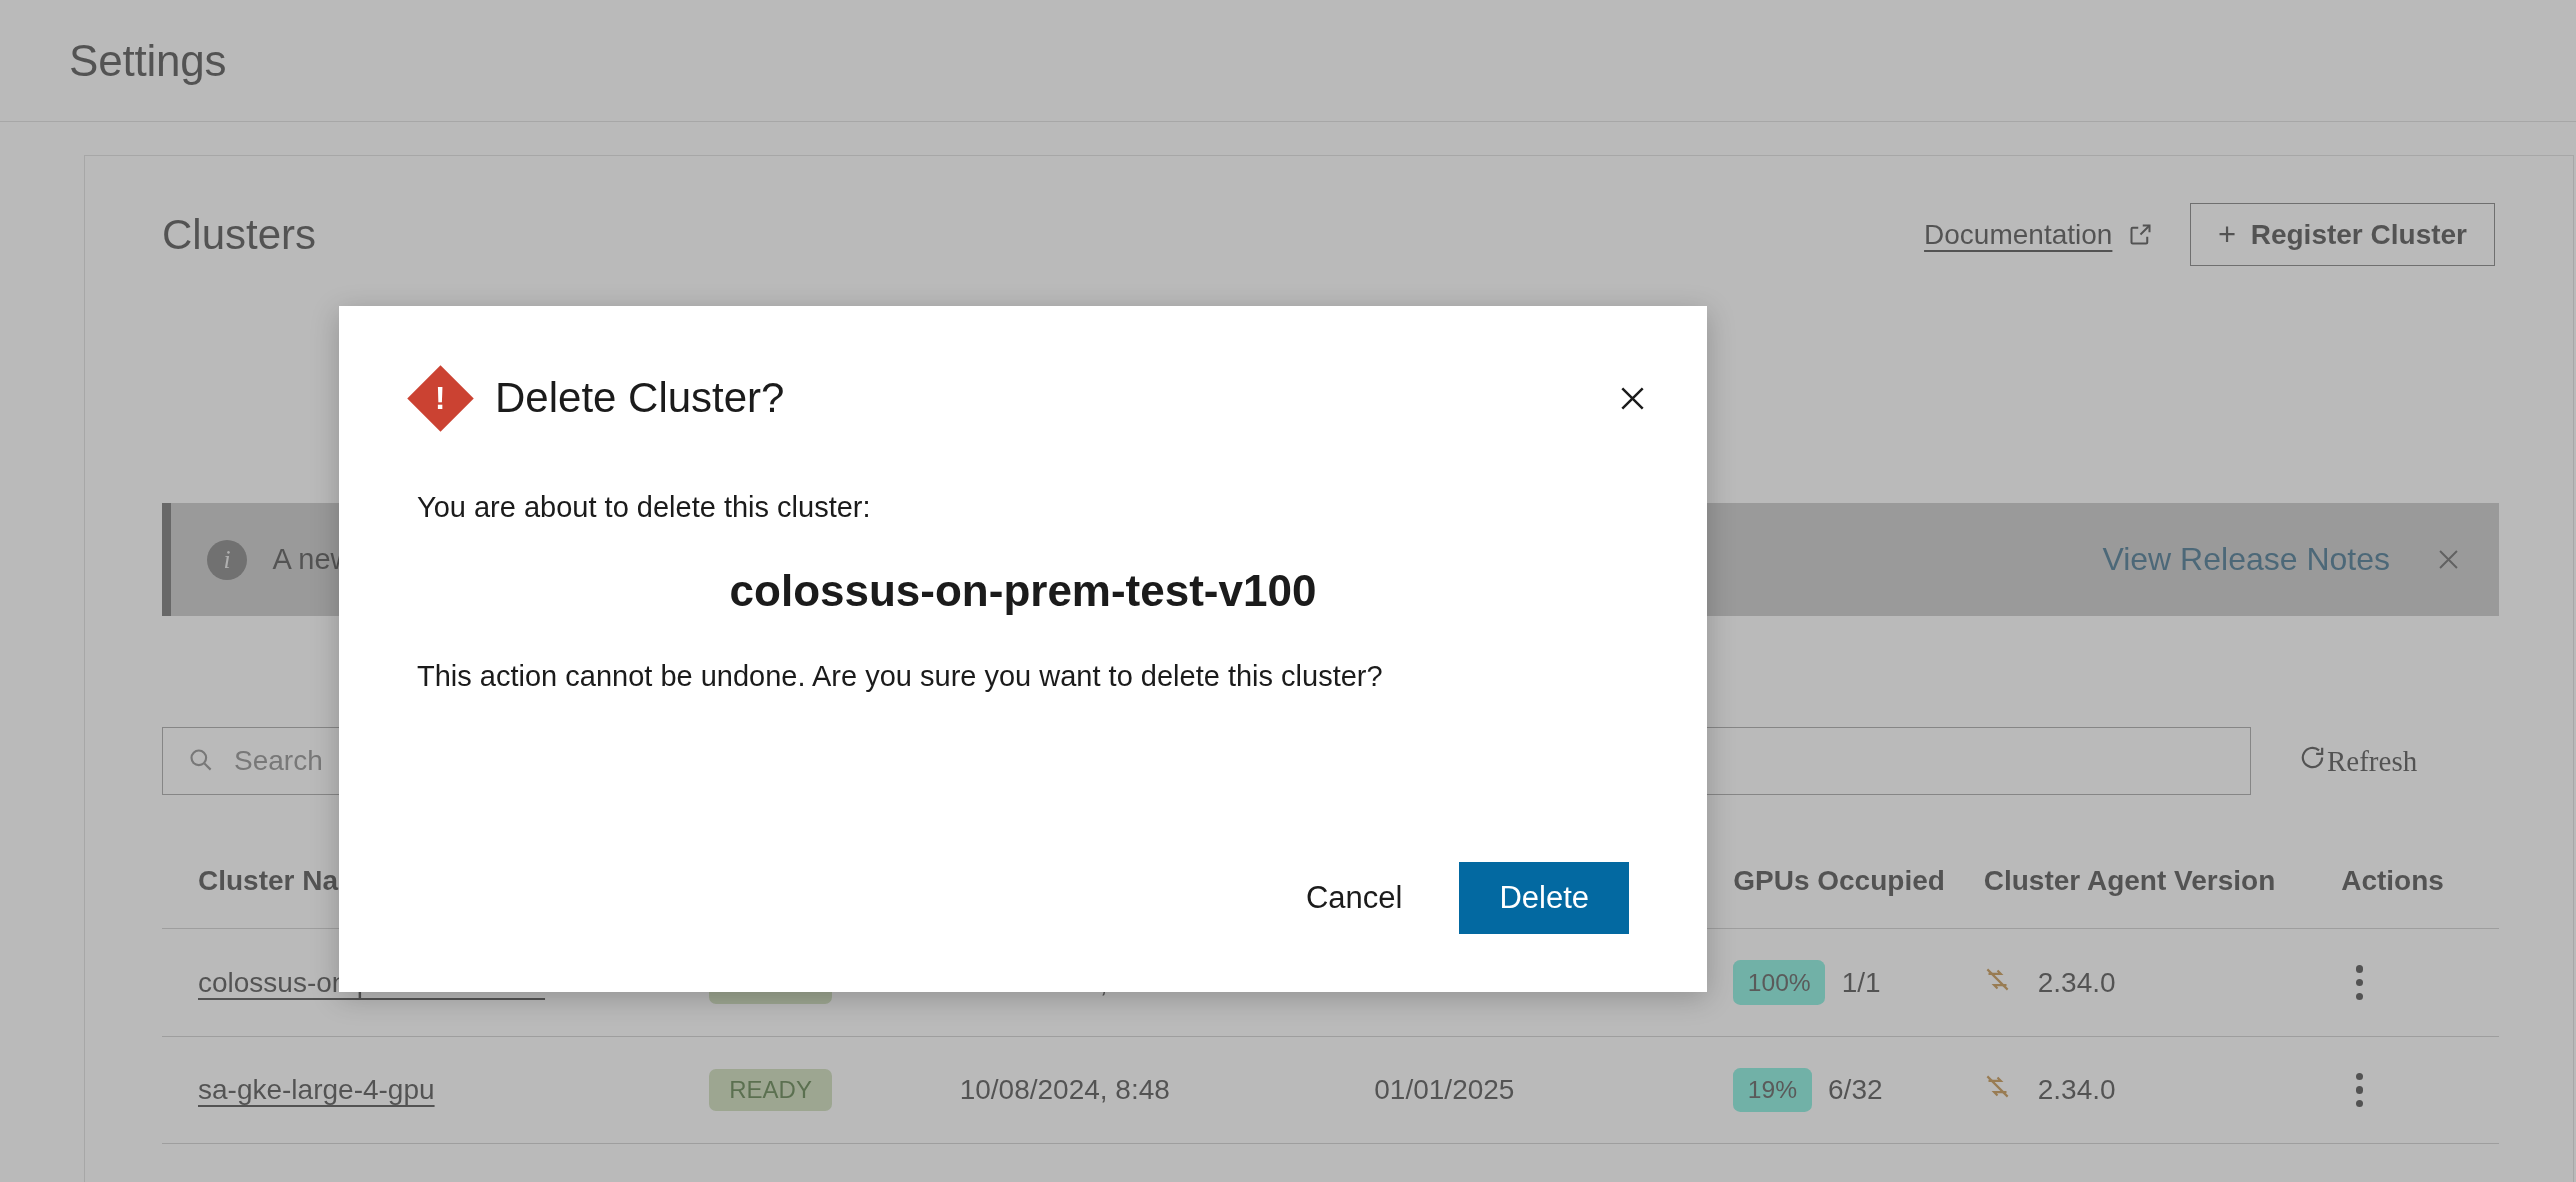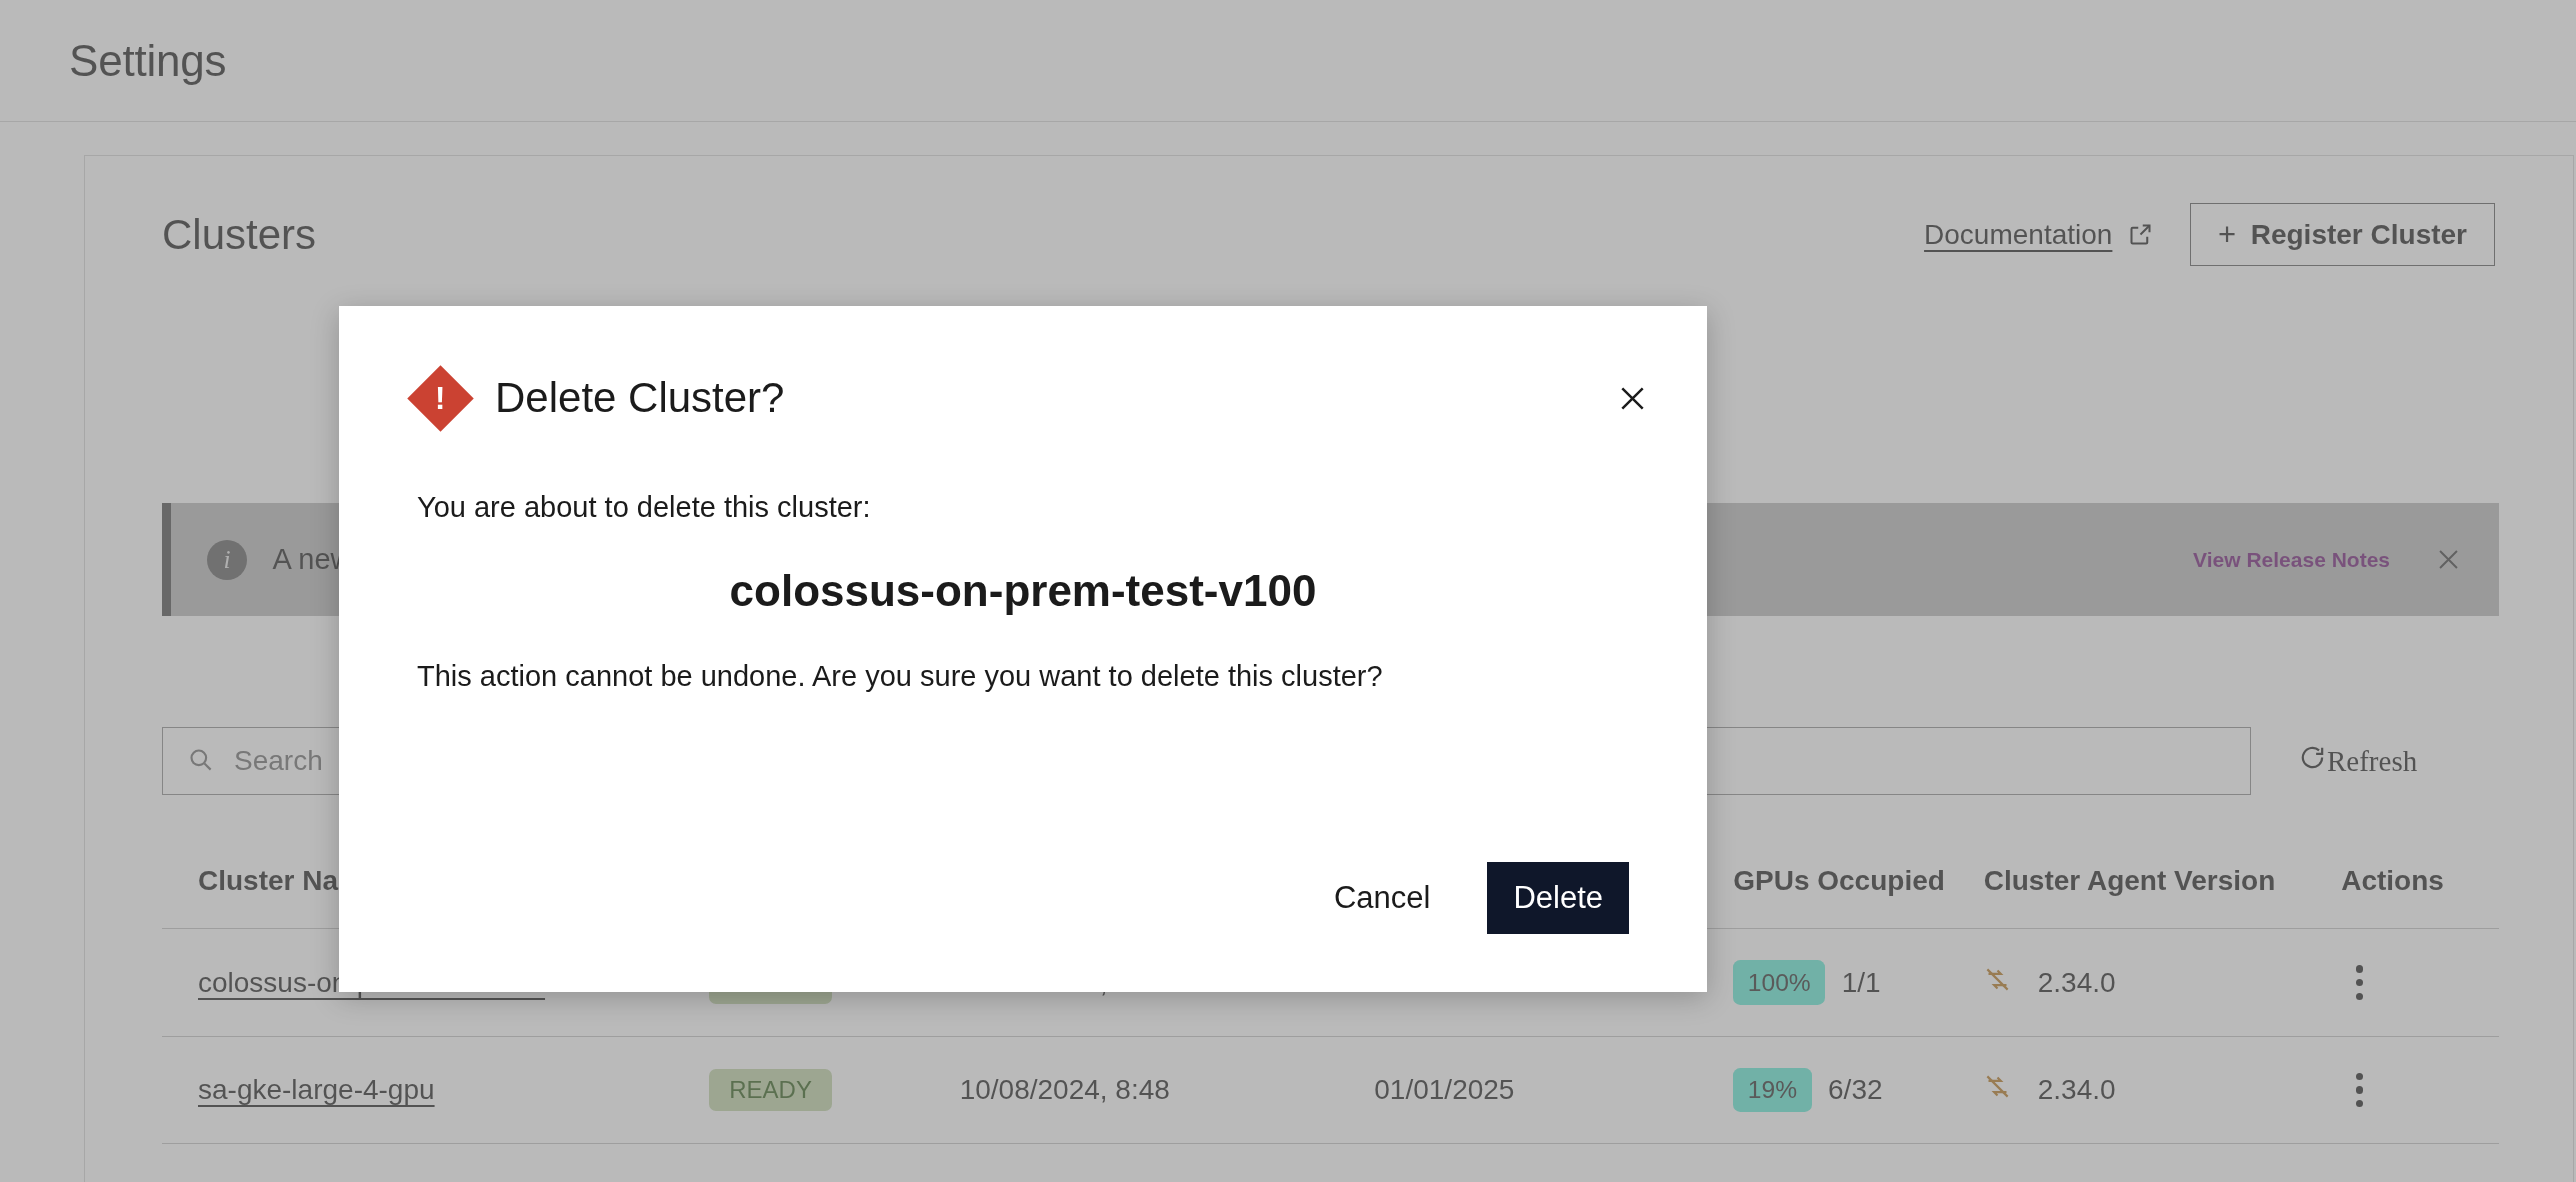--- a/index.html
+++ b/index.html
@@ -96,21 +96,21 @@
     margin-left: 25.5px;
     font-size: 29px;
     color: #1b1b1b;
     white-space: nowrap;
   }
   .banner-right {
     margin-left: auto; margin-right: 36px;
     display: flex; align-items: center; gap: 44px;
   }
   .banner-link {
-    font-size: 21px; color: #701a75; cursor: pointer; font-weight: bold;
+    font-size: 32px; color: #0c4a6e; cursor: pointer;
   }
   .banner-close { cursor: pointer; display: inline-flex; }
 
   
   .toolbar {
     position: absolute;
     left: 77px; top: 555px;
     width: 2337px; height: 100px;
     display: flex; align-items: center;
   }
@@ -254,23 +254,23 @@
     right: 78px; bottom: 58px;
     display: flex; align-items: center; gap: 37px;
   }
   .btn-cancel {
     background: none; border: none;
     font-size: 31px; color: #1b1b1b;
     padding: 16.4px 20px; cursor: pointer;
     font-family: "Liberation Sans", sans-serif;
   }
   .btn-delete {
-    background: #0f172a; border: none;
+    background: #0369a1; border: none;
     color: #ffffff; font-size: 31px;
-    padding: 18px 26px; cursor: pointer;
+    padding: 18px 40px; cursor: pointer;
     font-family: "Liberation Sans", sans-serif;
   }
 </style>
 </head>
 <body>
 
 <div id="app">
 
   <div class="topbar">
     <div class="topbar-title">Settings</div>

